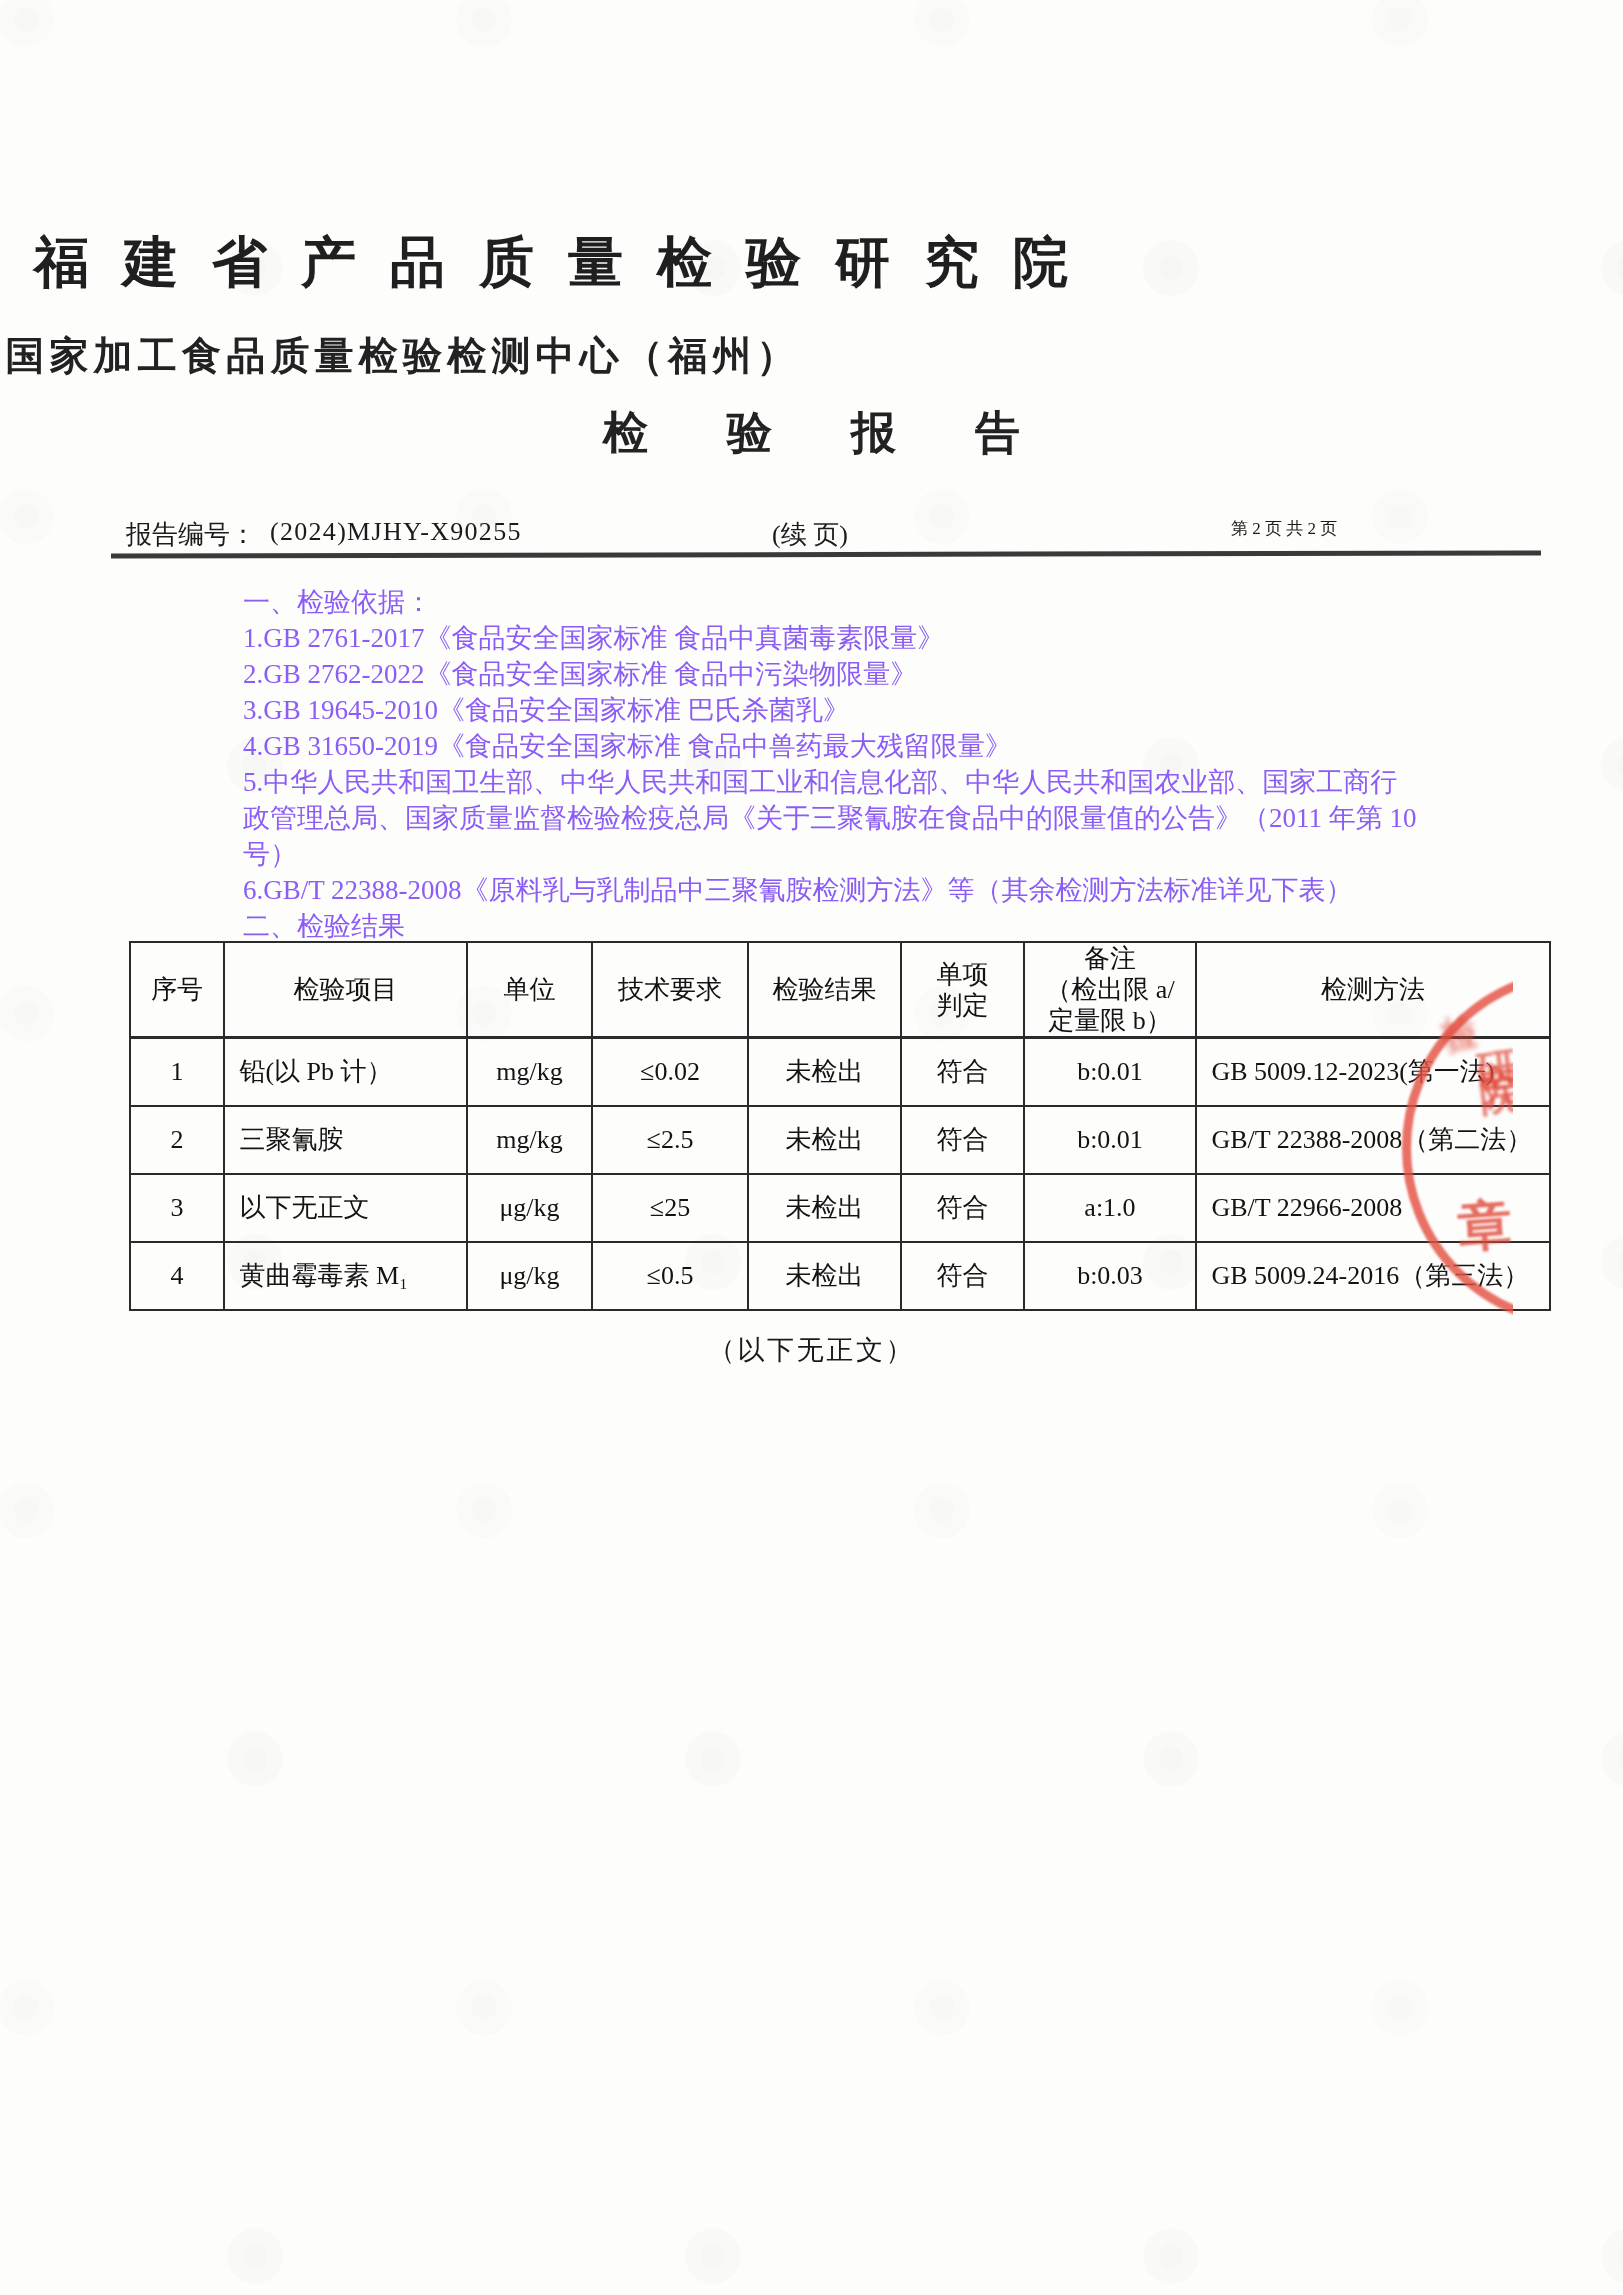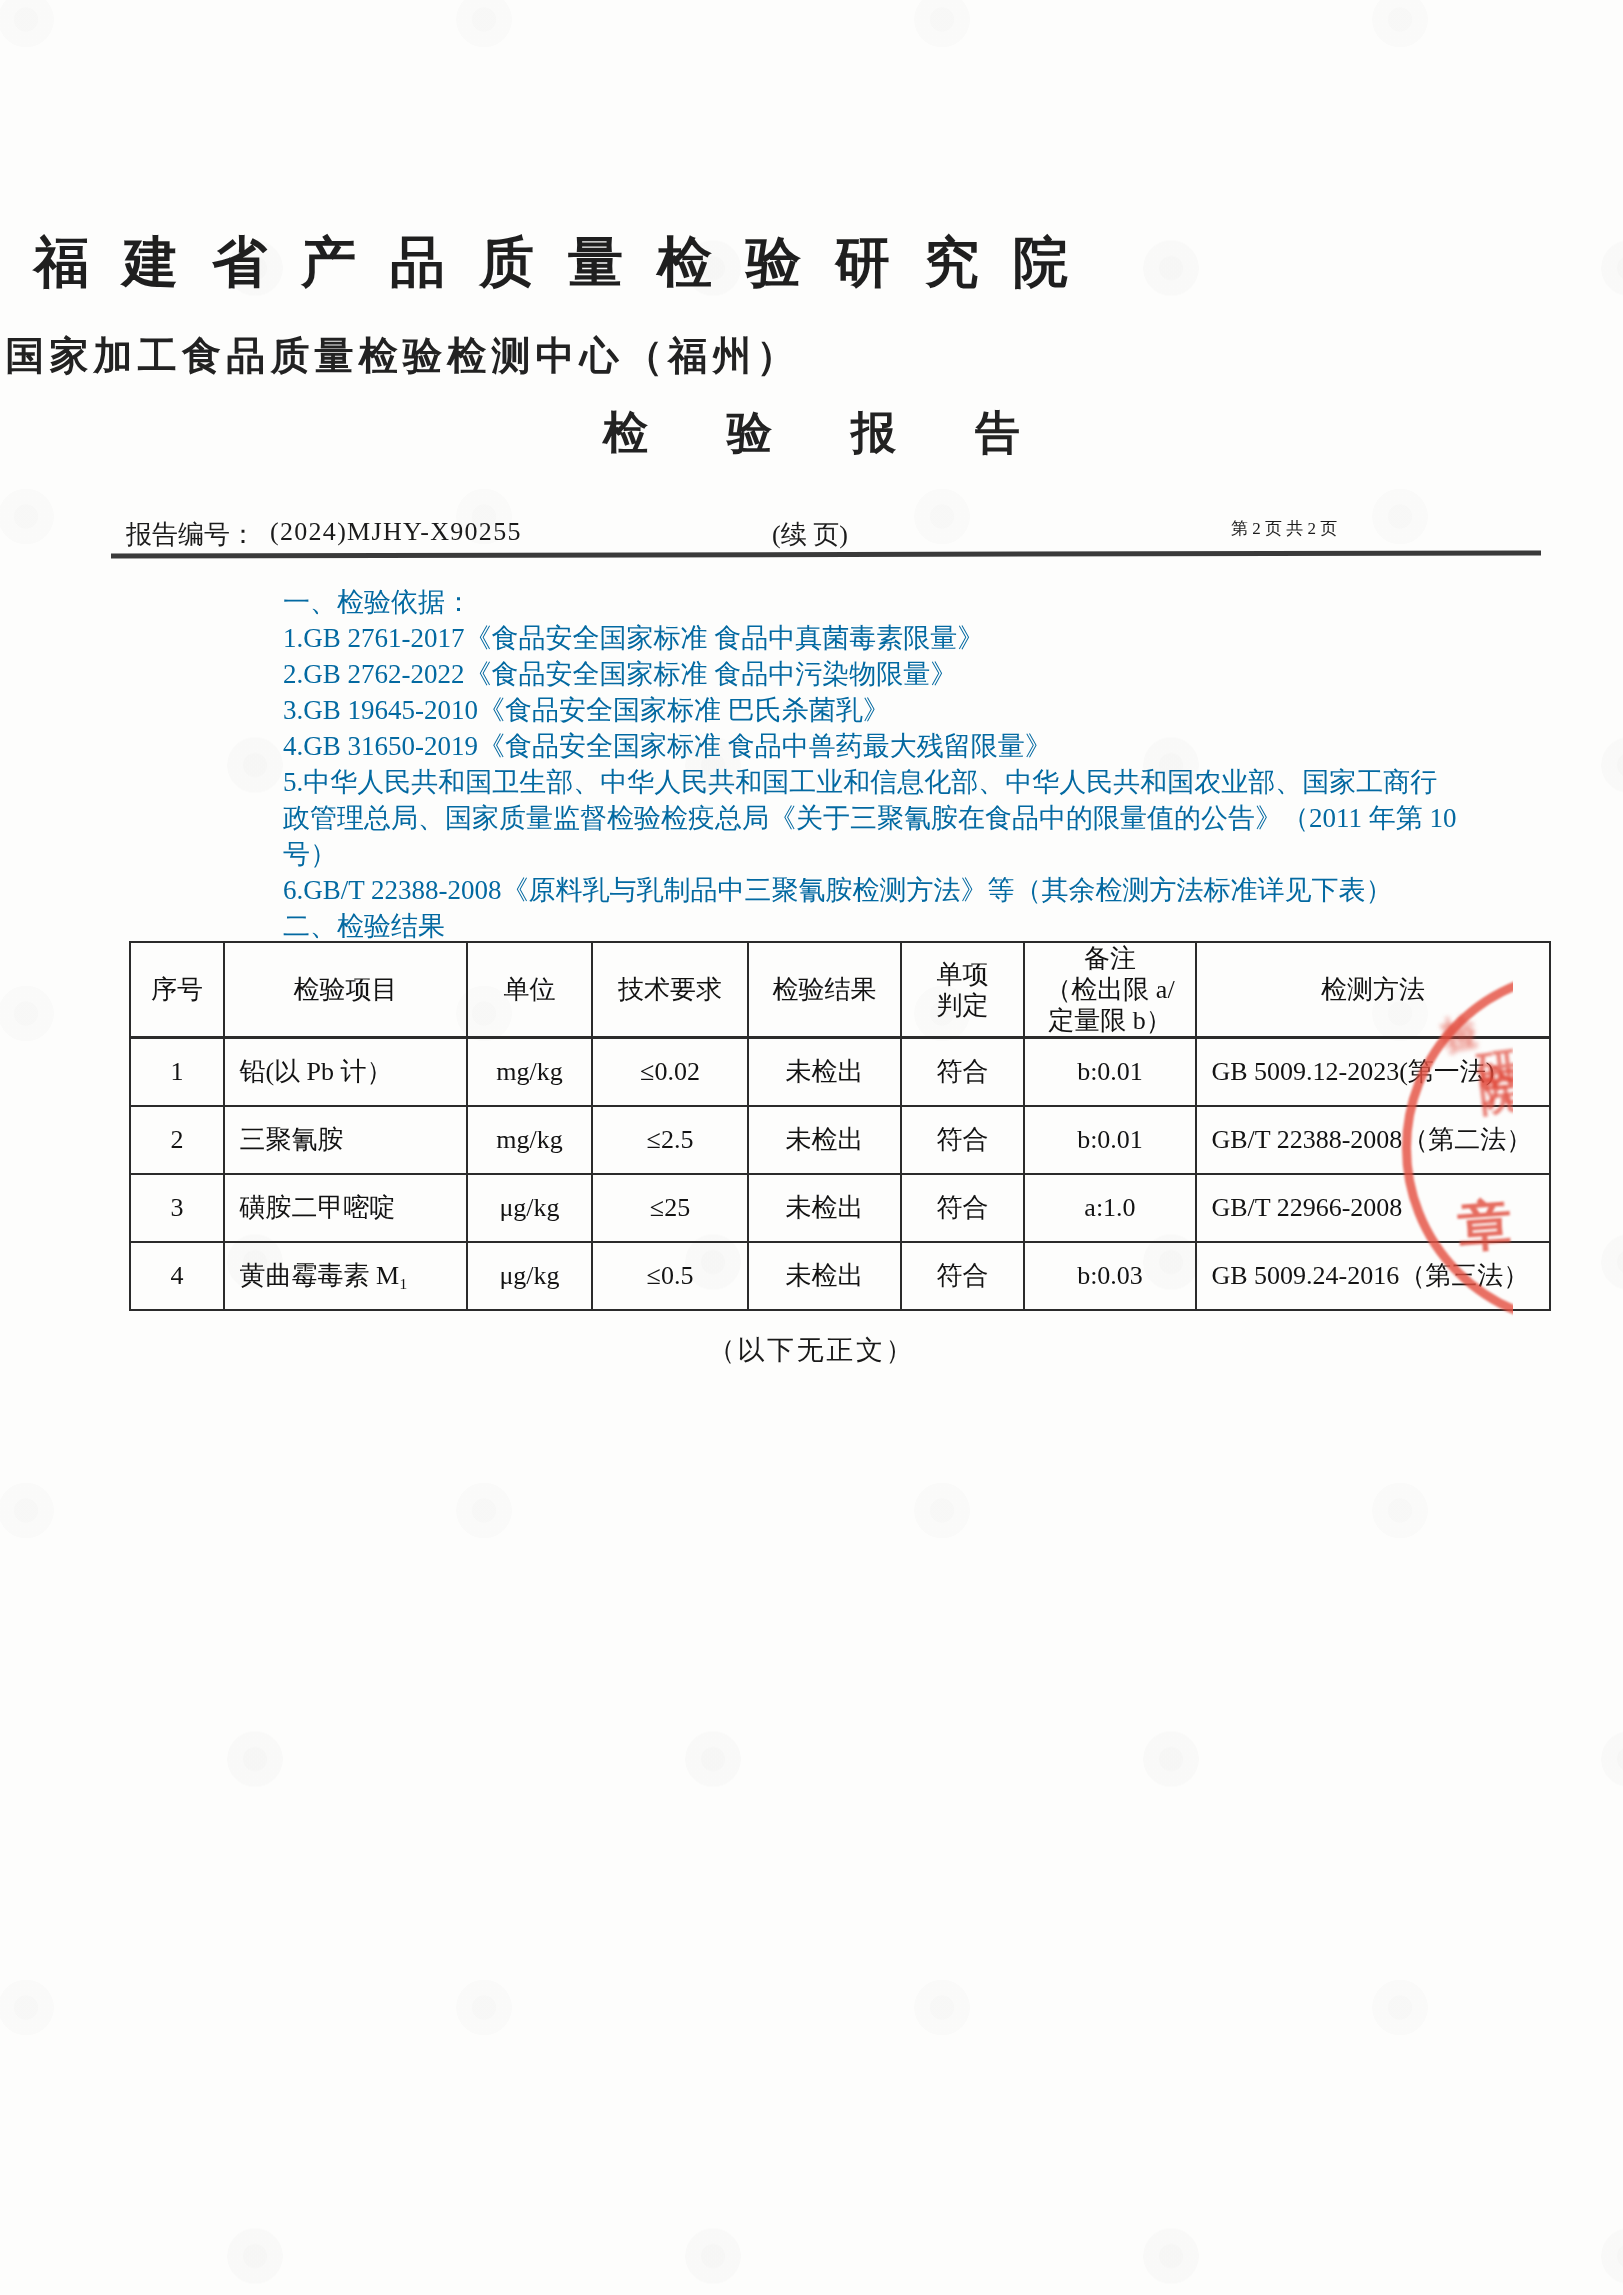--- a/index.html
+++ b/index.html
@@ -44,21 +44,21 @@
   .meta-label{left:126px;}
   .meta-no{left:270px;letter-spacing:1.3px;}
   .meta-cont{left:772px;}
   .meta-page{left:1231px;font-size:17px;}
   .rule{
     position:absolute;top:552px;left:111px;width:1430px;height:5.2px;
     background:#3a3a3a;transform:rotate(-0.12deg);
   }
   .body-text{
     position:absolute;top:584px;left:243px;width:1172px;
-    font-size:27px;line-height:36px;color:#0369a1;margin-left:40px;
+    font-size:27px;line-height:36px;color:#8b5cf6;
   }
   .body-text .line{white-space:nowrap;}
   table.results{
     position:absolute;top:941px;left:129px;
     border-collapse:collapse;table-layout:fixed;
     font-size:26px;color:#131313;
   }
   table.results th,table.results td{
     border:2px solid #2b2b2b;
     text-align:center;vertical-align:middle;
@@ -181,21 +181,21 @@
       <td class="c-left">三聚氰胺</td>
       <td>mg/kg</td>
       <td>≤2.5</td>
       <td>未检出</td>
       <td>符合</td>
       <td>b:0.01</td>
       <td class="c-left">GB/T 22388-2008（第二法）</td>
     </tr>
     <tr>
       <td>3</td>
-      <td class="c-left">磺胺二甲嘧啶</td>
+      <td class="c-left">以下无正文</td>
       <td>μg/kg</td>
       <td>≤25</td>
       <td>未检出</td>
       <td>符合</td>
       <td>a:1.0</td>
       <td class="c-left">GB/T 22966-2008</td>
     </tr>
     <tr>
       <td>4</td>
       <td class="c-left">黄曲霉毒素 M₁</td>

